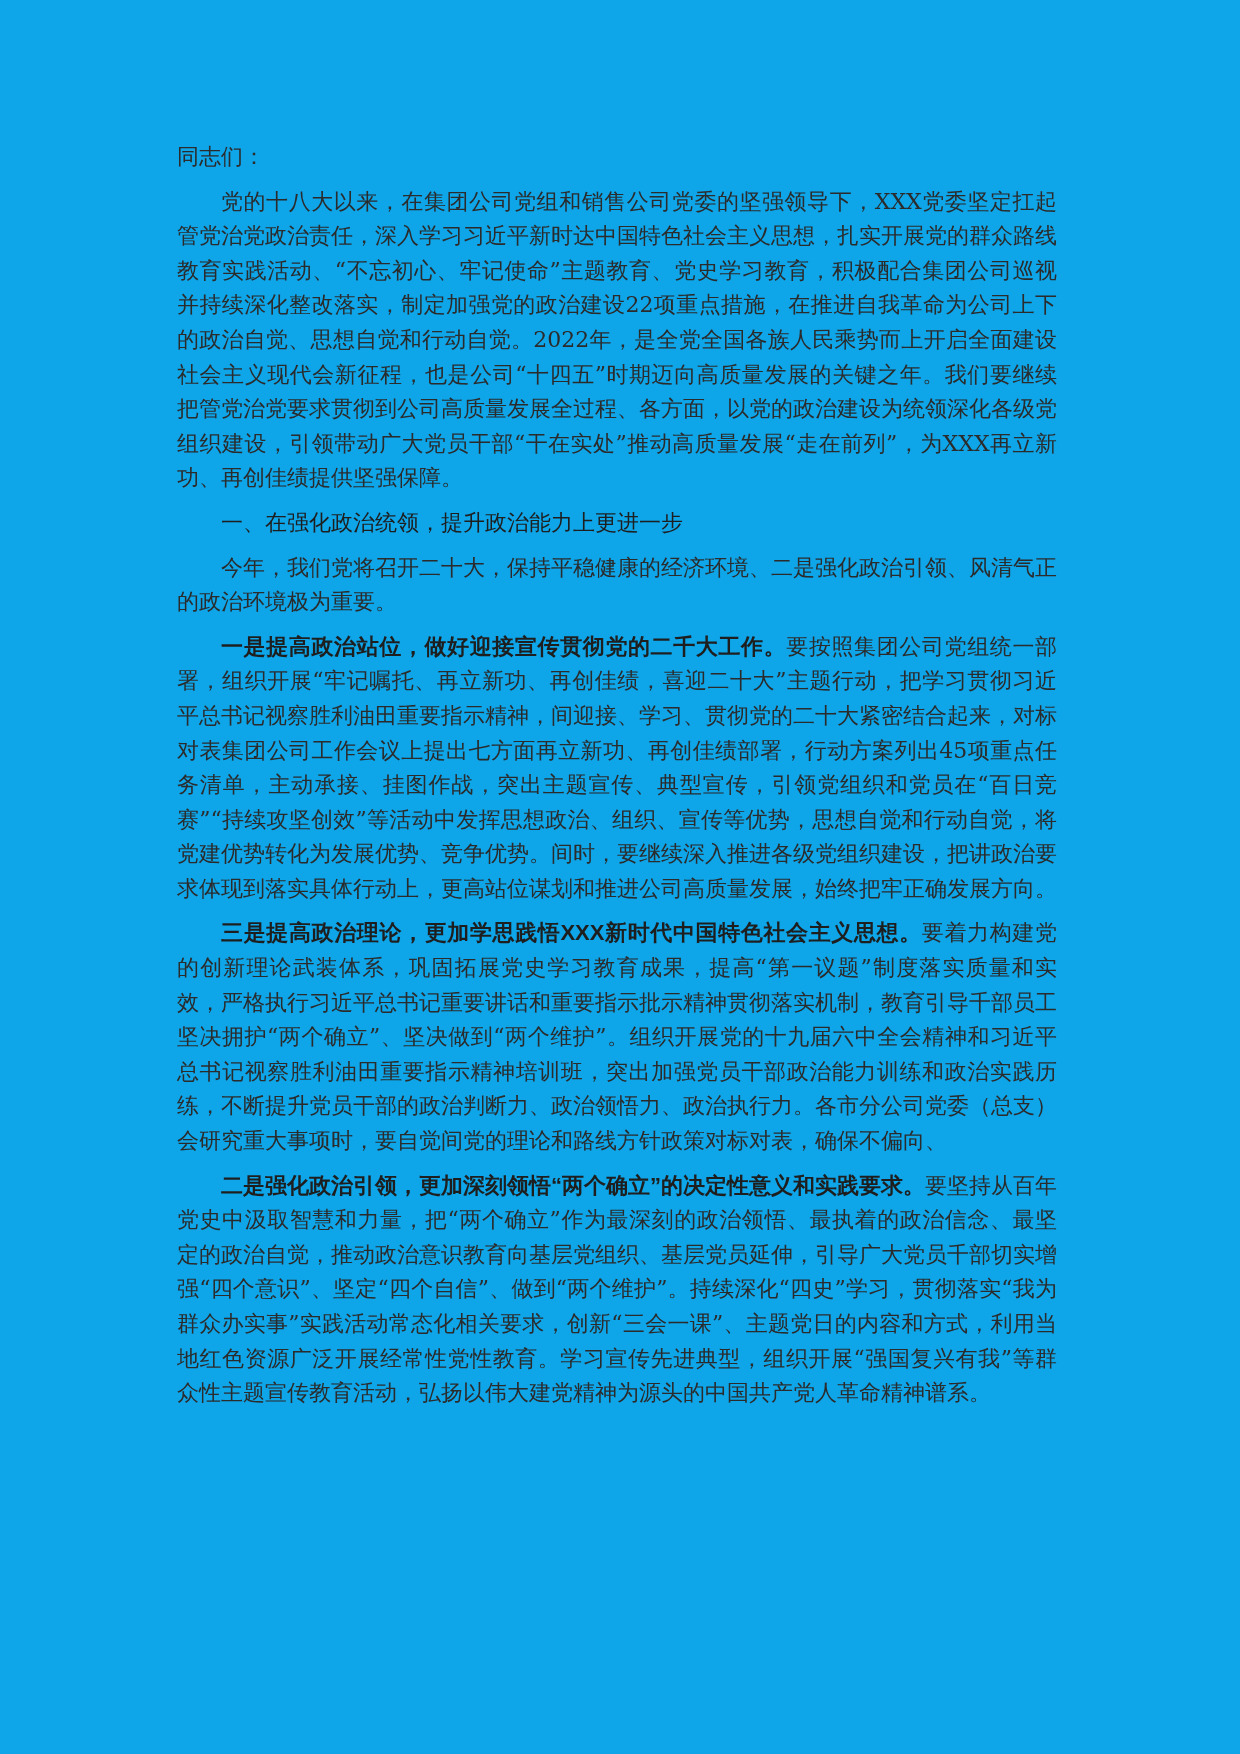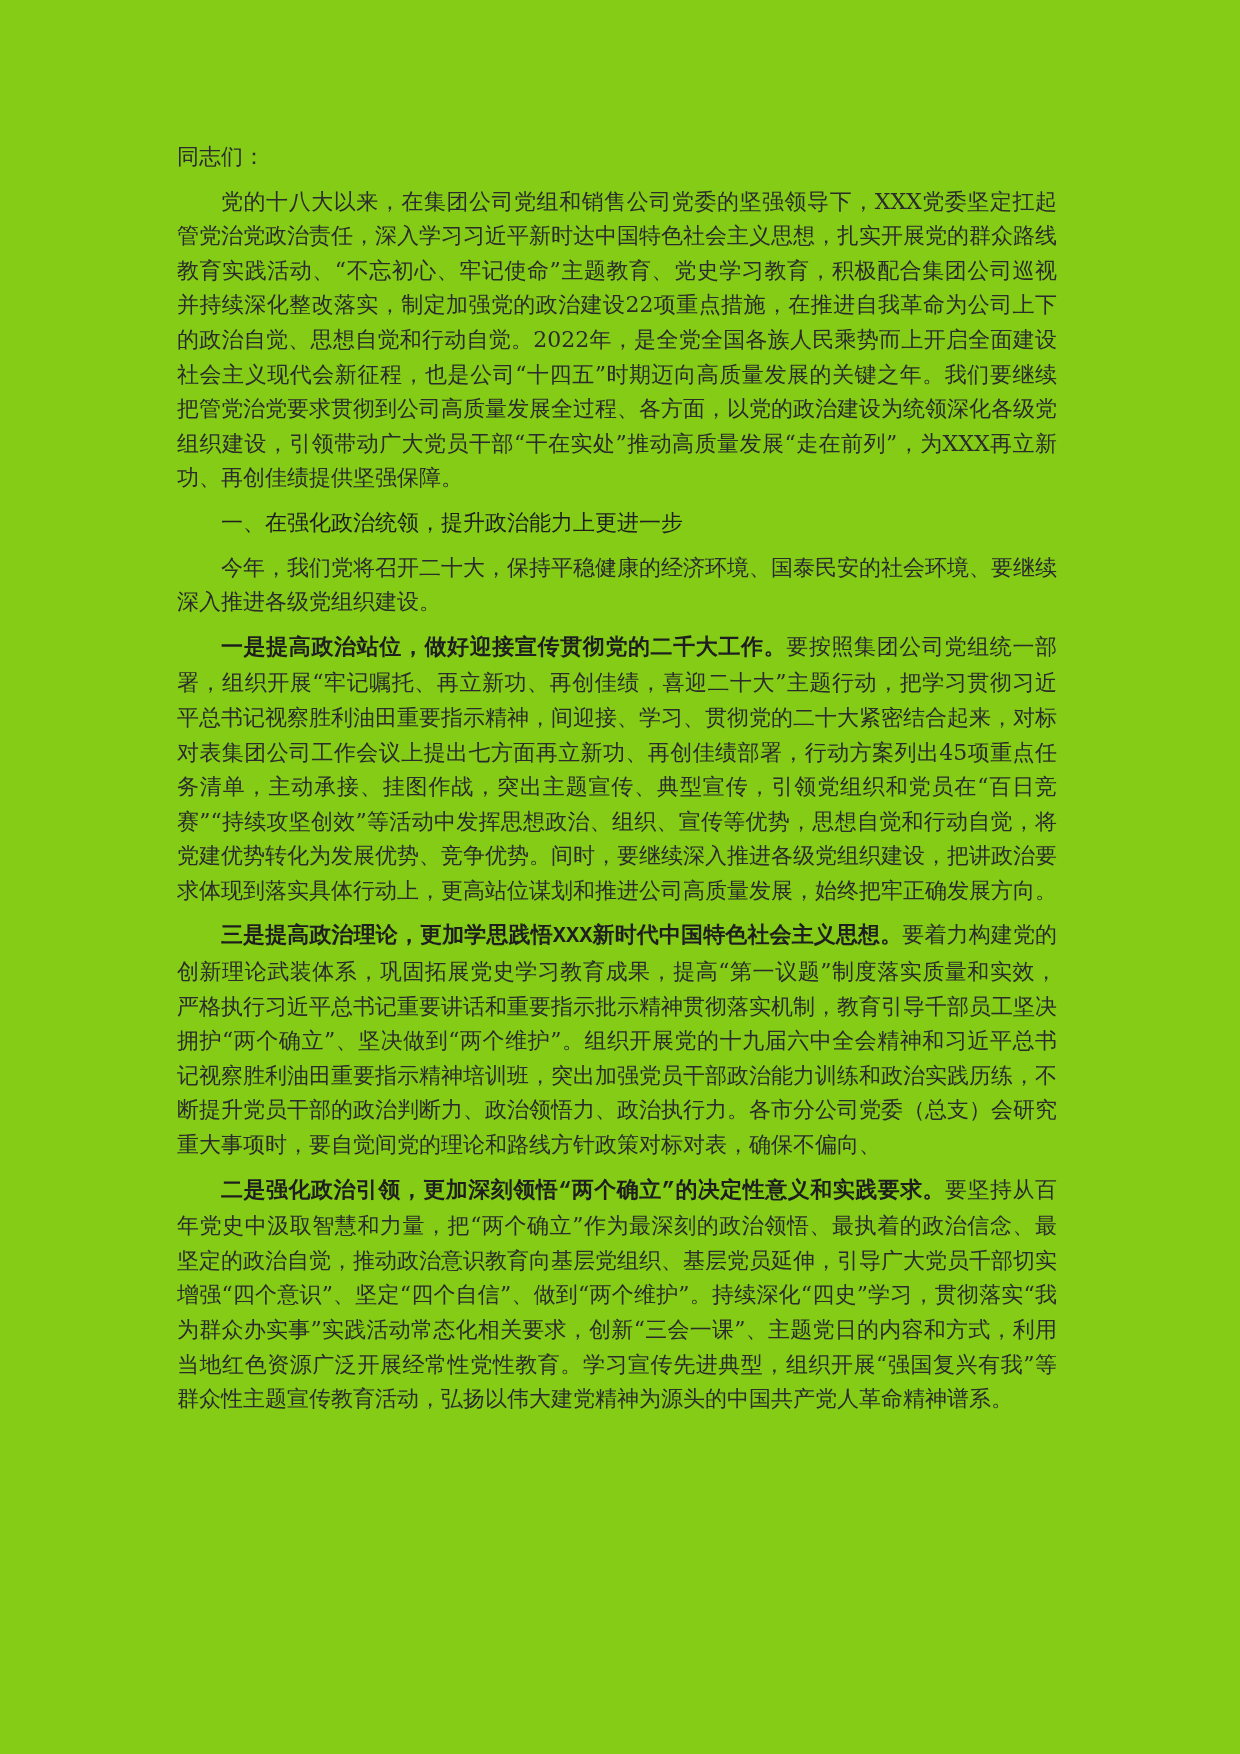--- a/index.html
+++ b/index.html
@@ -1,39 +1,39 @@
 <!DOCTYPE html>
 <html><head>
 <meta charset="utf-8">
 <style>
   html, body { margin: 0; padding: 0; background: #ffffff; }
   body { width: 1240px; height: 1754px; position: relative; overflow: hidden; }
   .page {
     position: absolute; left: 0; top: 0; width: 1240px; height: 1754px;
-    background: #84cc16;
+    background: #0ea5e9;
   }
   .content {
     position: absolute; left: 177px; top: 140px; width: 880px;
     font-family: "DejaVu Serif", "Liberation Serif", serif;
     font-size: 22px; color: #2b2b2b;
     line-height: 34.6px;
     text-align: justify;
   }
   .content p { margin: 0; }
   .salutation { margin-bottom: 10px !important; }
   .para { text-indent: 2em; margin-bottom: 10px !important; }
   .heading { text-indent: 2em; font-weight: normal; margin-bottom: 10px !important; color: #1e1e1e; font-family: "DejaVu Sans", "Liberation Sans", sans-serif; }
-  .lead { font-weight: bold; color: #1e1e1e; font-family: Liberation Mono, monospace; }
+  .lead { font-weight: bold; color: #1e1e1e; font-family: Liberation Sans, sans-serif; }
 </style>
 </head>
 <body>
 
 <div class="page">
   <div class="content">
     <p class="salutation">同志们：</p>
     <p class="para">党的十八大以来，在集团公司党组和销售公司党委的坚强领导下，XXX党委坚定扛起管党治党政治责任，深入学习习近平新时达中国特色社会主义思想，扎实开展党的群众路线教育实践活动、“不忘初心、牢记使命”主题教育、党史学习教育，积极配合集团公司巡视并持续深化整改落实，制定加强党的政治建设22项重点措施，在推进自我革命为公司上下的政治自觉、思想自觉和行动自觉。2022年，是全党全国各族人民乘势而上开启全面建设社会主义现代会新征程，也是公司“十四五”时期迈向高质量发展的关键之年。我们要继续把管党治党要求贯彻到公司高质量发展全过程、各方面，以党的政治建设为统领深化各级党组织建设，引领带动广大党员干部“干在实处”推动高质量发展“走在前列”，为XXX再立新功、再创佳绩提供坚强保障。</p>
     <p class="heading">一、在强化政治统领，提升政治能力上更进一步</p>
-    <p class="para">今年，我们党将召开二十大，保持平稳健康的经济环境、国泰民安的社会环境、要继续深入推进各级党组织建设。</p>
+    <p class="para">今年，我们党将召开二十大，保持平稳健康的经济环境、二是强化政治引领、风清气正的政治环境极为重要。</p>
     <p class="para"><span class="lead">一是提高政治站位，做好迎接宣传贯彻党的二千大工作。</span><span>要按照集团公司党组统一部署，组织开展“牢记嘱托、再立新功、再创佳绩，喜迎二十大”主题行动，把学习贯彻习近平总书记视察胜利油田重要指示精神，间迎接、学习、贯彻党的二十大紧密结合起来，对标对表集团公司工作会议上提出七方面再立新功、再创佳绩部署，行动方案列出45项重点任务清单，主动承接、挂图作战，突出主题宣传、典型宣传，引领党组织和党员在“百日竞赛”“持续攻坚创效”等活动中发挥思想政治、组织、宣传等优势，思想自觉和行动自觉，将党建优势转化为发展优势、竞争优势。间时，要继续深入推进各级党组织建设，把讲政治要求体现到落实具体行动上，更高站位谋划和推进公司高质量发展，始终把牢正确发展方向。</span></p>
     <p class="para"><span class="lead">三是提高政治理论，更加学思践悟XXX新时代中国特色社会主义思想。</span><span>要着力构建党的创新理论武装体系，巩固拓展党史学习教育成果，提高“第一议题”制度落实质量和实效，严格执行习近平总书记重要讲话和重要指示批示精神贯彻落实机制，教育引导千部员工坚决拥护“两个确立”、坚决做到“两个维护”。组织开展党的十九届六中全会精神和习近平总书记视察胜利油田重要指示精神培训班，突出加强党员干部政治能力训练和政治实践历练，不断提升党员干部的政治判断力、政治领悟力、政治执行力。各市分公司党委（总支）会研究重大事项时，要自觉间党的理论和路线方针政策对标对表，确保不偏向、</span></p>
     <p class="para"><span class="lead">二是强化政治引领，更加深刻领悟“两个确立”的决定性意义和实践要求。</span><span>要坚持从百年党史中汲取智慧和力量，把“两个确立”作为最深刻的政治领悟、最执着的政治信念、最坚定的政治自觉，推动政治意识教育向基层党组织、基层党员延伸，引导广大党员千部切实增强“四个意识”、坚定“四个自信”、做到“两个维护”。持续深化“四史”学习，贯彻落实“我为群众办实事”实践活动常态化相关要求，创新“三会一课”、主题党日的内容和方式，利用当地红色资源广泛开展经常性党性教育。学习宣传先进典型，组织开展“强国复兴有我”等群众性主题宣传教育活动，弘扬以伟大建党精神为源头的中国共产党人革命精神谱系。</span></p>
   </div>
 </div>
 
 </body></html>

